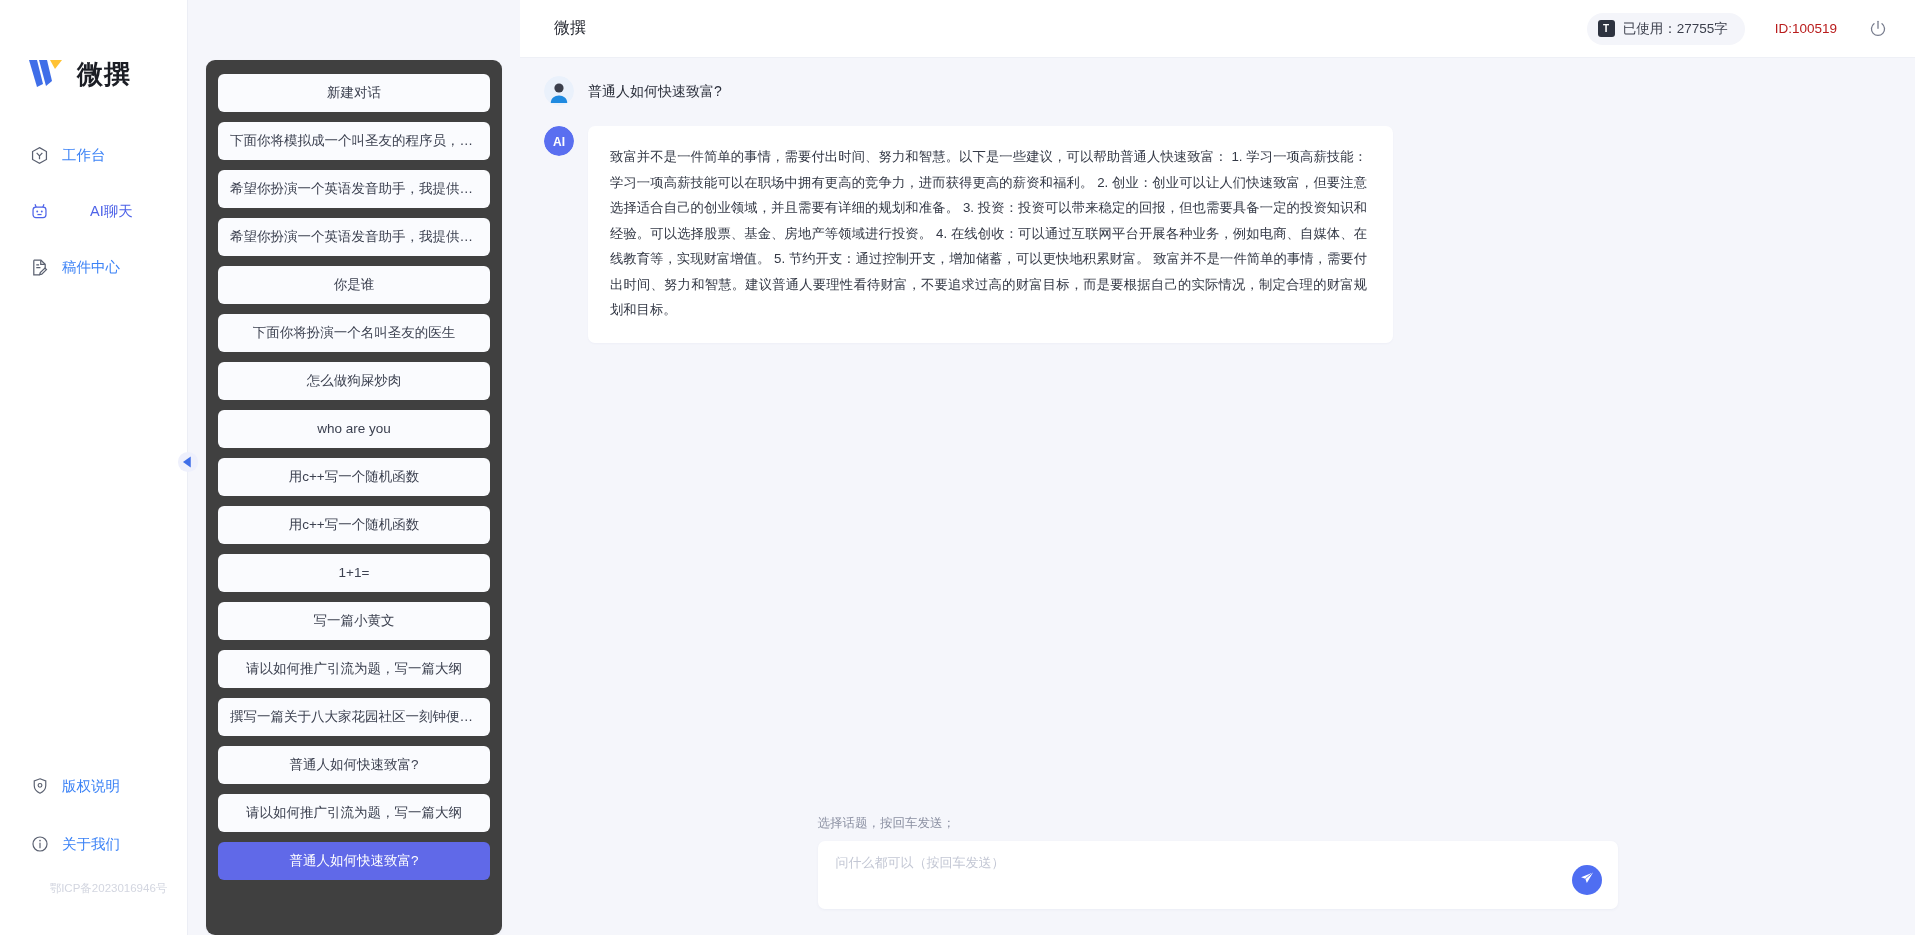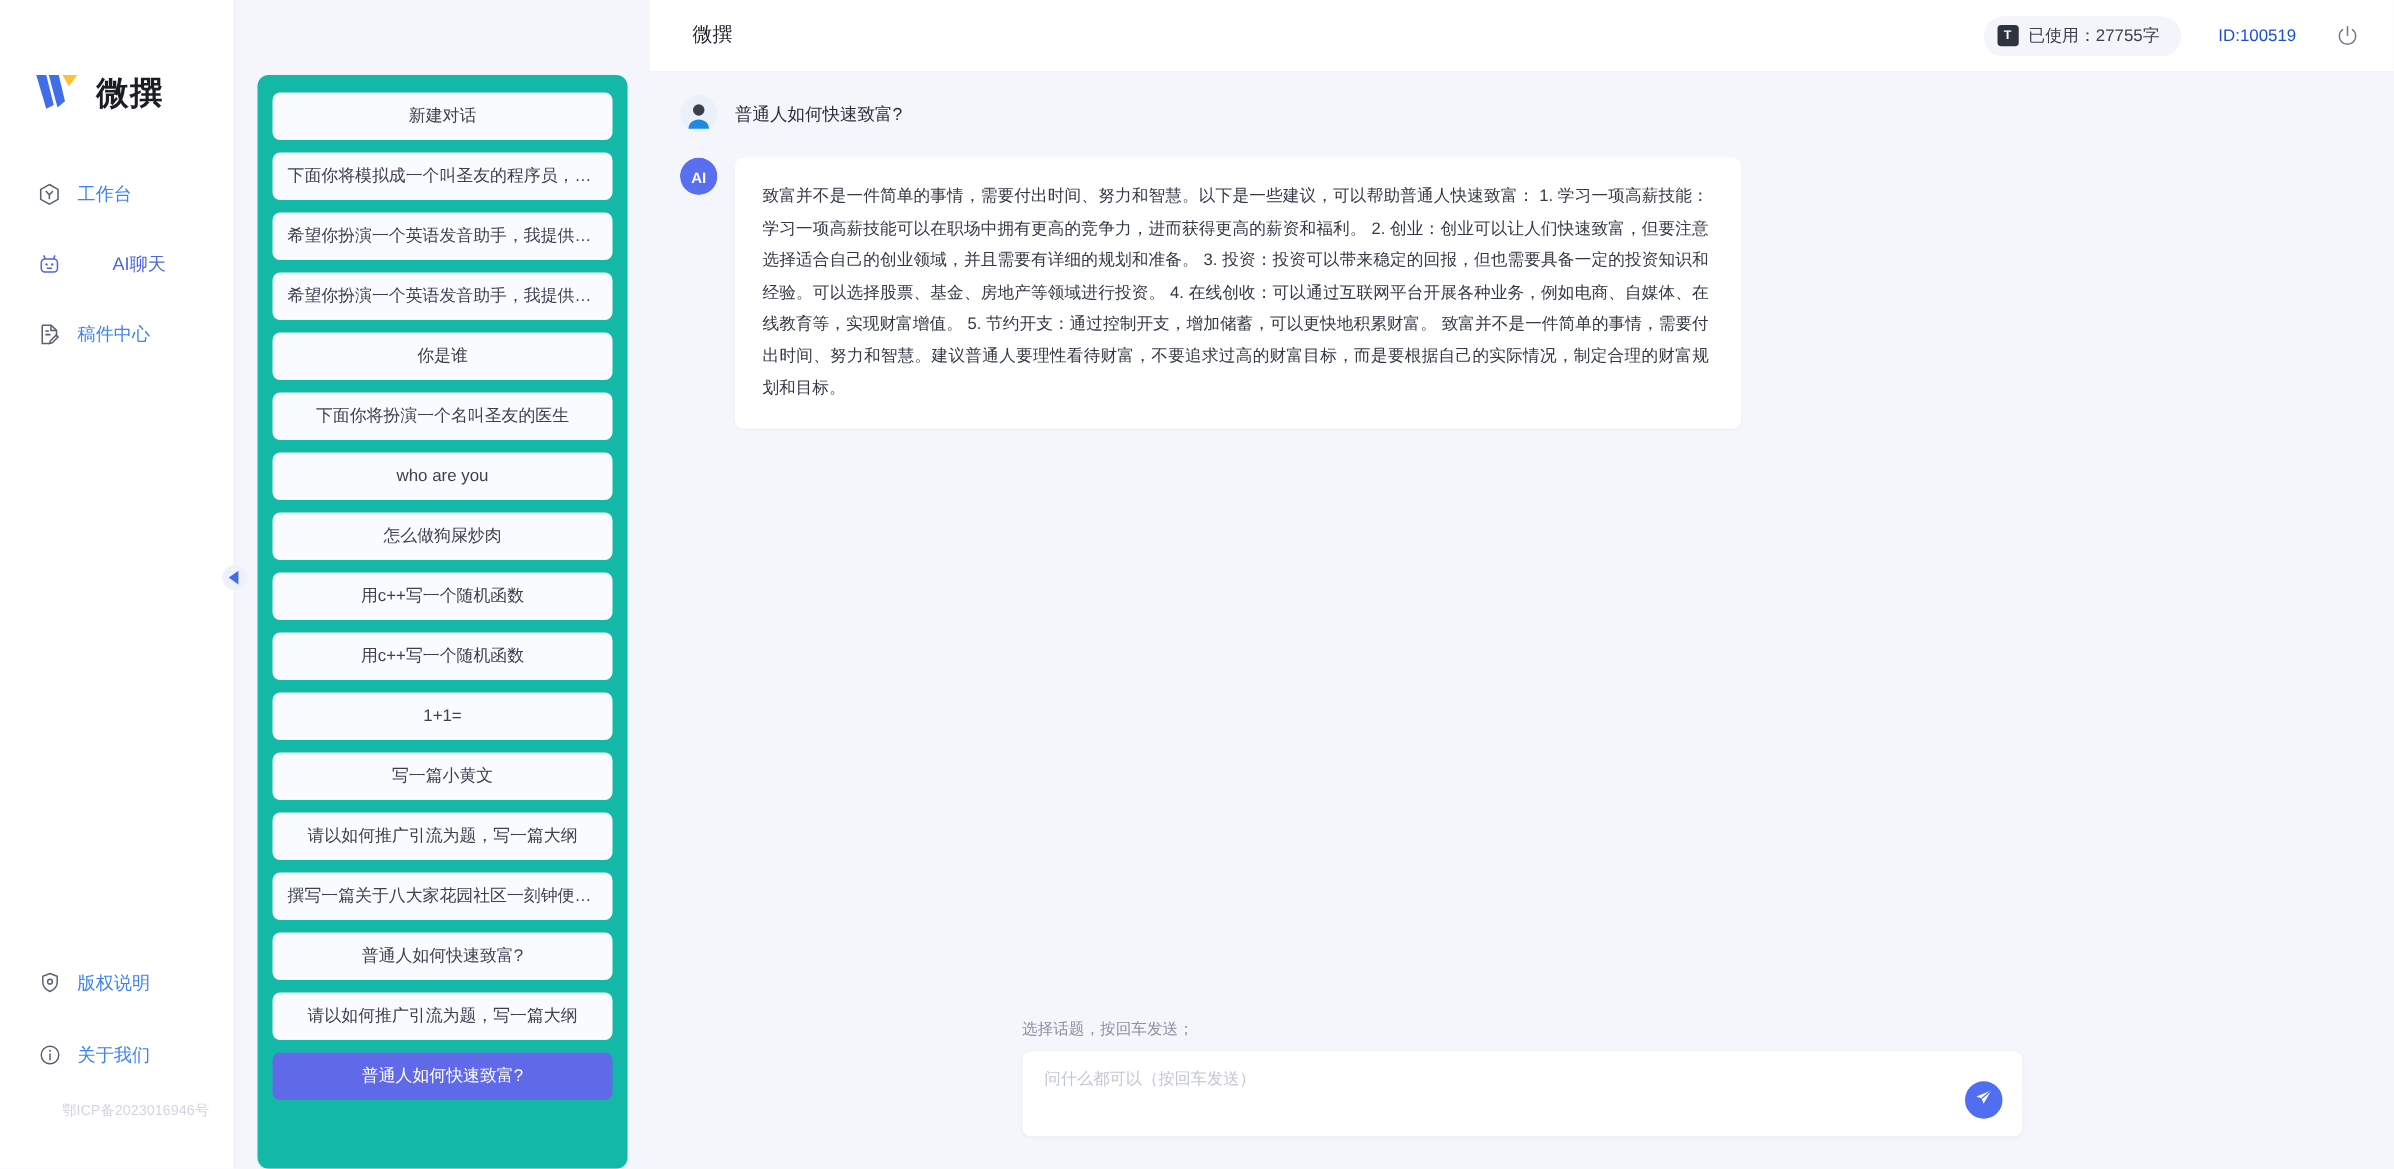--- a/index.html
+++ b/index.html
@@ -67,21 +67,21 @@
   .convcol {
     width: 332px; flex: 0 0 332px;
     background: #f5f6fb;
     position: relative;
     padding: 60px 0 0 0;
     display: flex; flex-direction: column;
     align-items: center;
   }
   .convpanel {
     width: 296px;
-    background: #14b8a6;
+    background: #404040;
     border-radius: 9px;
     box-shadow: 0 1px 3px rgba(50,60,120,0.045);
     padding: 14px 12px 14px 12px;
     height: 880px;
     overflow: hidden;
   }
   .conv-item {
     height: 38px;
     display: flex; align-items: center; justify-content: center;
     border-radius: 6px;
@@ -143,21 +143,21 @@
     font-size: 13.5px;
     color: #3b3f4c;
     cursor: pointer;
   }
   .usage-badge {
     width: 17px; height: 17px; border-radius: 3px;
     background: #2e3340; color:#fff;
     font-size: 10px; line-height: 17px; text-align: center;
     font-weight: bold;
   }
-  .idtext { font-size: 13.5px; color: #1d4ed8; }
+  .idtext { font-size: 13.5px; color: #b91c1c; }
   .power-btn {
     width: 22px; height: 22px;
     display: flex; align-items: center; justify-content: center;
     cursor: pointer; color: #767b8c;
   }
 
   .chatbody {
     flex: 1 1 auto;
     overflow: hidden;
     padding: 18px 0 0 0;
@@ -328,22 +328,22 @@
       </span>
     </div>
 
     <div class="convpanel">
       <div class="conv-item newchat">新建对话</div>
       <div class="conv-item">下面你将模拟成一个叫圣友的程序员，我说...</div>
       <div class="conv-item">希望你扮演一个英语发音助手，我提供给你...</div>
       <div class="conv-item">希望你扮演一个英语发音助手，我提供给你...</div>
       <div class="conv-item">你是谁</div>
       <div class="conv-item">下面你将扮演一个名叫圣友的医生</div>
+      <div class="conv-item">怎么做狗屎炒肉</div>
       <div class="conv-item">who are you</div>
-      <div class="conv-item">怎么做狗屎炒肉</div>
       <div class="conv-item">用c++写一个随机函数</div>
       <div class="conv-item">用c++写一个随机函数</div>
       <div class="conv-item">1+1=</div>
       <div class="conv-item">写一篇小黄文</div>
       <div class="conv-item">请以如何推广引流为题，写一篇大纲</div>
       <div class="conv-item">撰写一篇关于八大家花园社区一刻钟便民生...</div>
       <div class="conv-item">普通人如何快速致富?</div>
       <div class="conv-item">请以如何推广引流为题，写一篇大纲</div>
       <div class="conv-item active">普通人如何快速致富?</div>
     </div>

